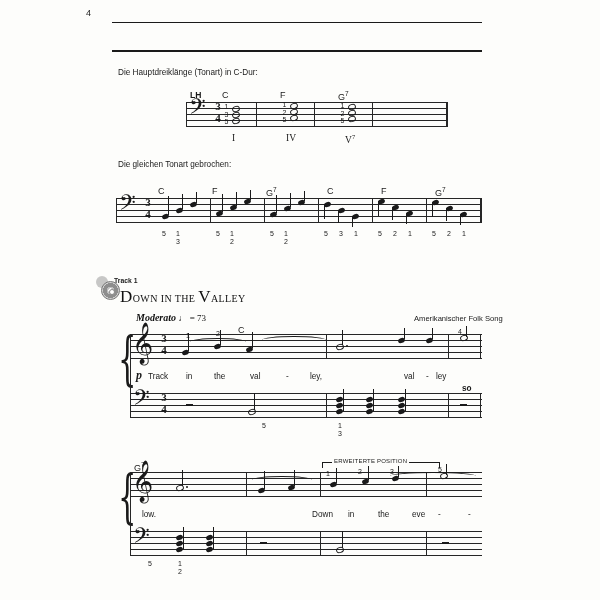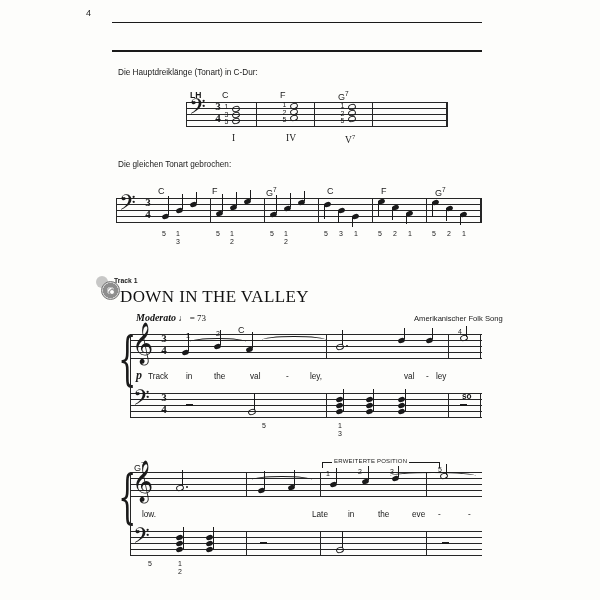--- a/index.html
+++ b/index.html
@@ -225,21 +225,21 @@
 
   .song-title {
     position: absolute;
     font-family: "Liberation Serif", serif;
     font-size: 17px;
     letter-spacing: 0.4px;
     color: #111;
     white-space: nowrap;
   }
   .song-title .sc {
-    font-size: 17px;
+    font-size: 10px;
   }
   .composer {
     position: absolute;
     font-family: "Liberation Sans", sans-serif;
     font-size: 7.6px;
     color: #1a1a1a;
     white-space: nowrap;
   }
   .tempo {
     position: absolute;
@@ -522,21 +522,21 @@
 
   <div class="lyric" style="left:148px; top:372px;">Track</div>
   <div class="lyric" style="left:186px; top:372px;">in</div>
   <div class="lyric" style="left:214px; top:372px;">the</div>
   <div class="lyric" style="left:250px; top:372px;">val</div>
   <div class="lyric" style="left:286px; top:372px;">-</div>
   <div class="lyric" style="left:310px; top:372px;">ley,</div>
   <div class="lyric" style="left:404px; top:372px;">val</div>
   <div class="lyric" style="left:426px; top:372px;">-</div>
   <div class="lyric" style="left:436px; top:372px;">ley</div>
-  <div class="lyric" style="left:462px; top:392px;font-weight:bold;">so</div>
+  <div class="lyric" style="left:462px; top:384px;font-weight:bold;">so</div>
 
   <div class="staff" style="left:130px; top:393px; width:352px; height:25px;">
     <div class="line" style="top:0px;"></div>
     <div class="line" style="top:6px;"></div>
     <div class="line" style="top:12px;"></div>
     <div class="line" style="top:18px;"></div>
     <div class="line" style="top:24px;"></div>
     <div class="barline" style="left:196px; top:0px; height:25px;"></div>
     <div class="barline" style="left:318px; top:0px; height:25px;"></div>
     <div class="barline" style="left:350px; top:0px; height:25px;"></div>
@@ -610,21 +610,21 @@
 
   <div class="fing" style="left:324px; top:470px; width:8px;">1</div>
   <div class="fing" style="left:356px; top:468px; width:8px;">2</div>
   <div class="fing" style="left:388px; top:468px; width:8px;">3</div>
   <div class="fing" style="left:436px; top:466px; width:8px;">5</div>
 
   <div class="slur" style="left:252px; top:476px; width:60px;"></div>
   <div class="slur" style="left:390px; top:472px; width:86px;"></div>
 
   <div class="lyric" style="left:142px; top:510px;">low.</div>
-  <div class="lyric" style="left:312px; top:510px;">Late</div>
+  <div class="lyric" style="left:312px; top:510px;">Down</div>
   <div class="lyric" style="left:348px; top:510px;">in</div>
   <div class="lyric" style="left:378px; top:510px;">the</div>
   <div class="lyric" style="left:412px; top:510px;">eve</div>
   <div class="lyric" style="left:438px; top:510px;">-</div>
   <div class="lyric" style="left:468px; top:510px;">-</div>
 
   <div class="staff" style="left:130px; top:531px; width:352px; height:25px;">
     <div class="line" style="top:0px;"></div>
     <div class="line" style="top:6px;"></div>
     <div class="line" style="top:12px;"></div>

